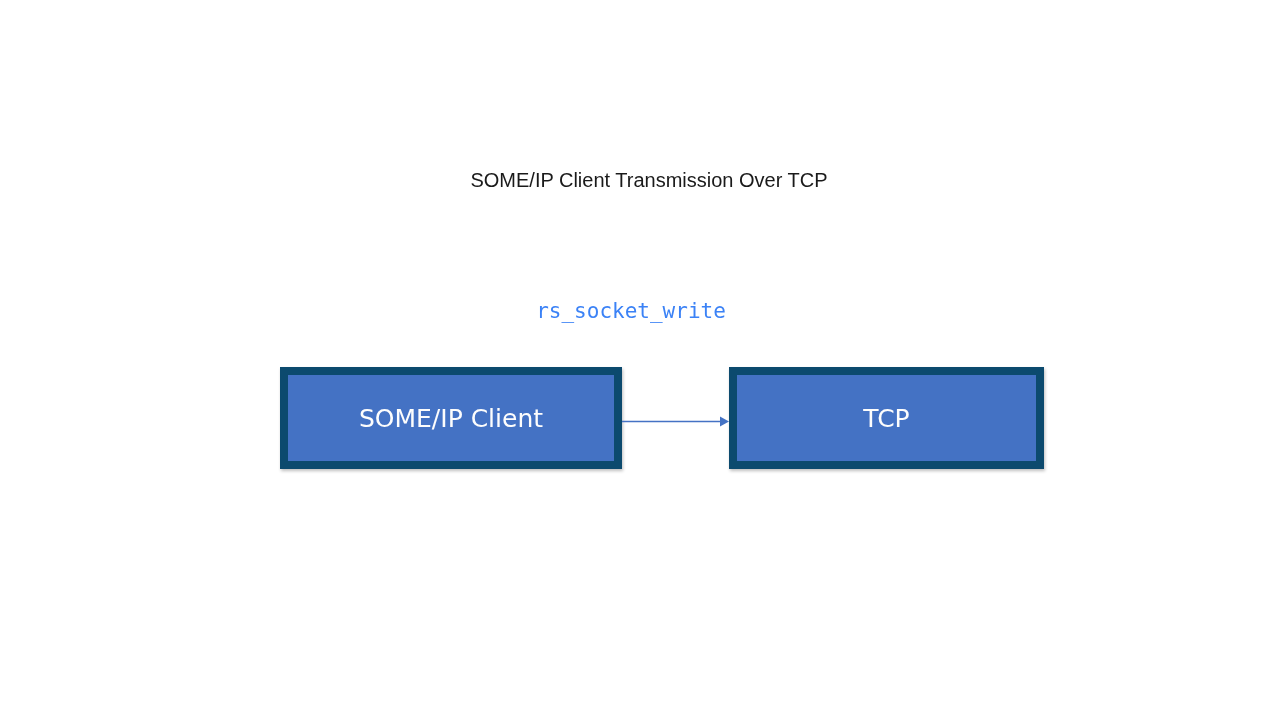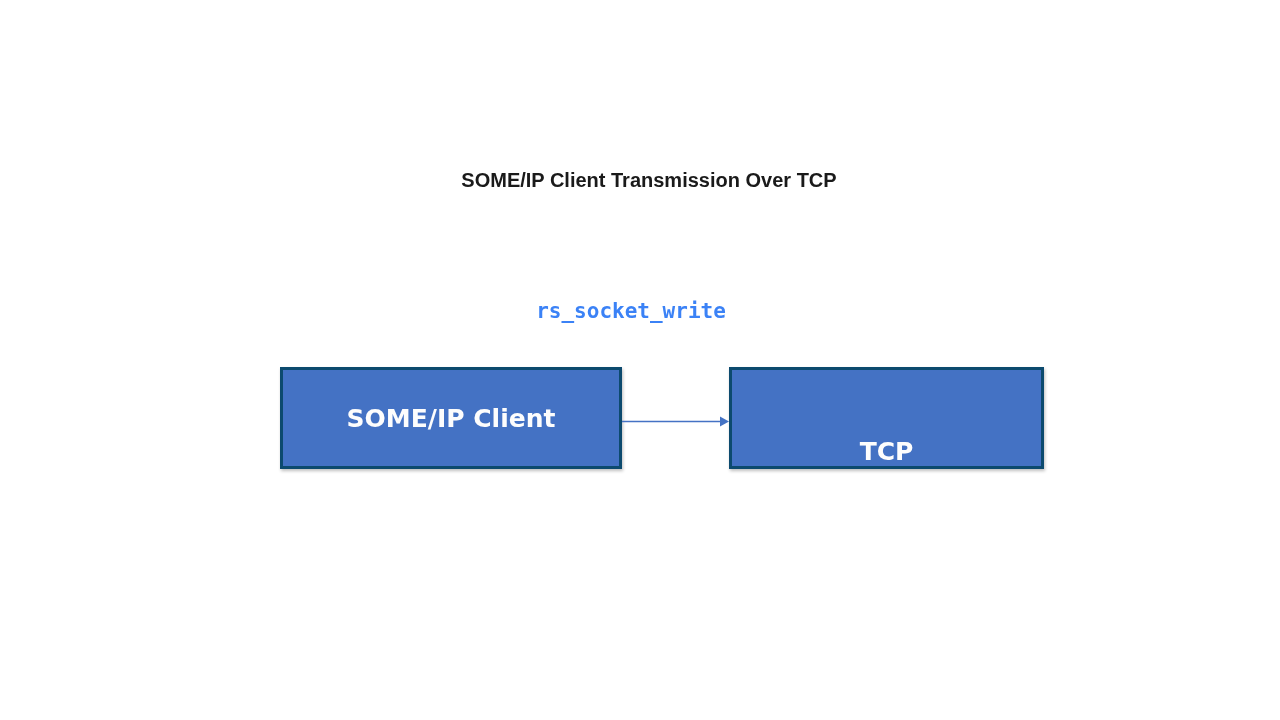--- a/index.html
+++ b/index.html
@@ -7,21 +7,20 @@
     padding: 0;
     background: #ffffff;
   }
   .canvas {
     position: relative;
     width: 1280px;
     height: 720px;
     background: #ffffff;
     overflow: hidden;
     font-family: "Liberation Sans", sans-serif;
-    font-weight: bold;
   }
   .diagram-title {
     position: absolute;
     top: 168px;
     left: 649px;
     transform: translateX(-50%);
     white-space: nowrap;
     font-family: "Liberation Sans", sans-serif;
     font-size: 20px;
     line-height: 24px;
@@ -37,40 +36,39 @@
     font-size: 21px;
     line-height: 25px;
     color: #3b82f6;
   }
   .node {
     position: absolute;
     top: 367px;
     height: 102px;
     box-sizing: border-box;
     background: #4472C4;
-    border: 3px solid #0c4a6e;
+    border: 8px solid #0c4a6e;
     box-shadow: 1px 2px 3px rgba(0,0,0,0.25);
     display: flex;
     align-items: center;
     justify-content: center;
   }
   .node-label {
     font-family: "DejaVu Sans", "Liberation Sans", sans-serif;
     font-size: 25px;
     color: #fdfdfd;
     white-space: nowrap;
   }
   .node-client {
     left: 280px;
     width: 342px;
   }
   .node-tcp {
     left: 729px;
     width: 315px;
-    align-items: flex-end;
   }
   .edge-arrow {
     position: absolute;
     left: 622px;
     top: 413px;
     width: 107px;
     height: 17px;
   }
 </style>
 </head>

